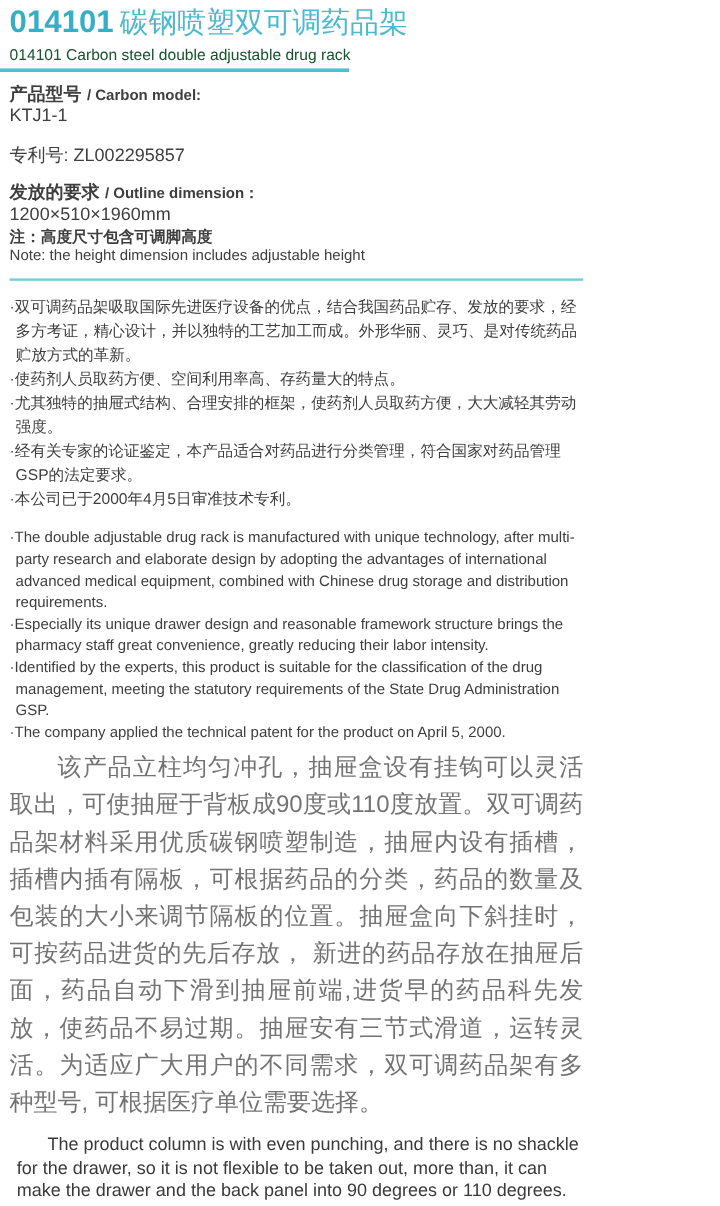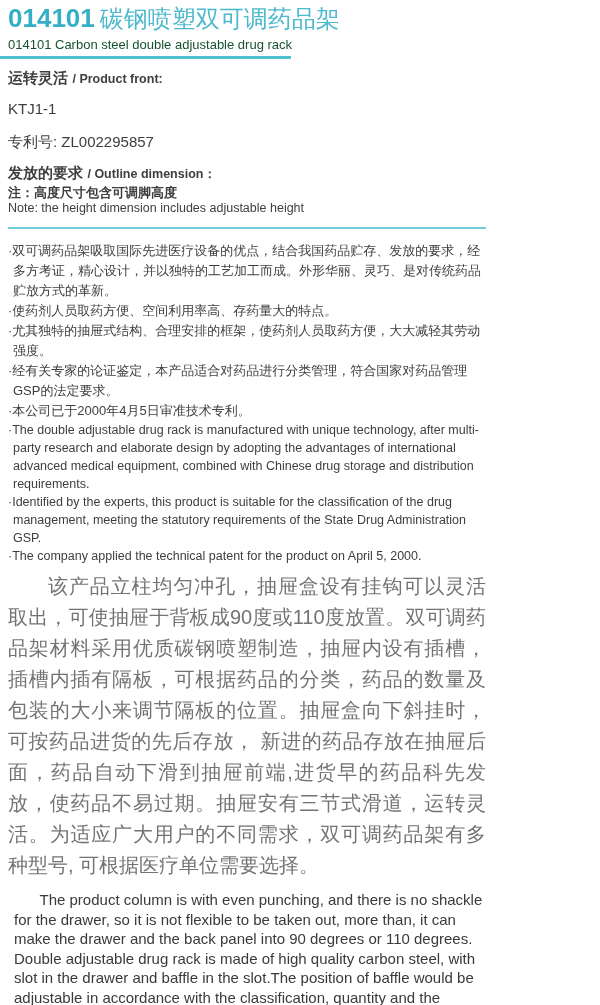--- a/index.html
+++ b/index.html
@@ -45,27 +45,27 @@
   .divider-full {
     border-top: 2px solid #72cdda;
     margin: 12px 0 0 0;
   }
   
   .spec-model { margin-top: 11px; }
   .spec-dim { margin-top: 15px; }
   .spec-label { line-height: 16px; }
   .spec-label .zh { font-size: 15px; font-weight: 600; }
   .spec-label .en { font-size: 12.5px; font-weight: 600; }
-  .spec-value { font-size: 15px; line-height: 17px; margin-top: 13px; }
+  .spec-value { font-size: 15px; line-height: 17px; margin-top: 1px; }
   .patent { font-size: 15px; line-height: 17px; margin-top: 16px; }
   .note-zh { font-size: 13px; font-weight: 700; line-height: 15px; margin-top: 3px; }
   .note-en { font-size: 12.5px; line-height: 14px; margin-top: 1px; }
   
   .features-zh { margin-top: 12px; font-size: 13px; line-height: 20px; }
-  .features-en { margin-top: 0; font-size: 12.5px; line-height: 18px; }
+  .features-en { margin-top: 13px; font-size: 12.5px; line-height: 18px; }
   .feature { padding-left: 5px; text-indent: -5px; }
   
   .para-zh {
     margin: 6px 0 0 0;
     font-size: 20px;
     line-height: 31px;
     text-indent: 2em;
     text-align: justify;
     color: #737373;
   }
@@ -85,49 +85,51 @@
   <header>
     <div class="title-row">
       <span class="code">014101</span><span class="title-zh">碳钢喷塑双可调药品架</span>
     </div>
     <div class="subtitle">014101 Carbon steel double adjustable drug rack</div>
     <div class="divider divider-short"></div>
   </header>
 
   <section class="spec-model">
     <div class="spec-label">
-      <span class="zh">运转灵活</span>
-      <span class="en">/ Product front:</span>
+      <span class="zh">产品型号</span>
+      <span class="en">/ Carbon model:</span>
     </div>
     <div class="spec-value">KTJ1-1</div>
   </section>
 
   <div class="patent">专利号: ZL002295857</div>
 
   <section class="spec-dim">
     <div class="spec-label">
       <span class="zh">发放的要求</span>
       <span class="en">/ Outline dimension：</span>
     </div>
+    <div class="spec-value">1200×510×1960mm</div>
     <div class="note-zh">注：高度尺寸包含可调脚高度</div>
     <div class="note-en">Note: the height dimension includes adjustable height</div>
   </section>
 
   <div class="divider divider-full"></div>
 
   <section class="features-zh">
     <div class="feature">·双可调药品架吸取国际先进医疗设备的优点，结合我国药品贮存、发放的要求，经多方考证，精心设计，并以独特的工艺加工而成。外形华丽、灵巧、是对传统药品贮放方式的革新。</div>
     <div class="feature">·使药剂人员取药方便、空间利用率高、存药量大的特点。</div>
     <div class="feature">·尤其独特的抽屉式结构、合理安排的框架，使药剂人员取药方便，大大减轻其劳动强度。</div>
     <div class="feature">·经有关专家的论证鉴定，本产品适合对药品进行分类管理，符合国家对药品管理GSP的法定要求。</div>
     <div class="feature">·本公司已于2000年4月5日审准技术专利。</div>
   </section>
 
   <section class="features-en">
     <div class="feature">·The double adjustable drug rack is manufactured with unique technology, after multi-party research and elaborate design by adopting the advantages of international advanced medical equipment, combined with Chinese drug storage and distribution requirements.</div>
+    <div class="feature">·Especially its unique drawer design and reasonable framework structure brings the pharmacy staff great convenience, greatly reducing their labor intensity.</div>
     <div class="feature">·Identified by the experts, this product is suitable for the classification of the drug management, meeting the statutory requirements of the State Drug Administration GSP.</div>
     <div class="feature">·The company applied the technical patent for the product on April 5, 2000.</div>
   </section>
 
   <p class="para-zh">该产品立柱均匀冲孔，抽屉盒设有挂钩可以灵活取出，可使抽屉于背板成90度或110度放置。双可调药品架材料采用优质碳钢喷塑制造，抽屉内设有插槽， 插槽内插有隔板，可根据药品的分类，药品的数量及包装的大小来调节隔板的位置。抽屉盒向下斜挂时，可按药品进货的先后存放， 新进的药品存放在抽屉后面，药品自动下滑到抽屉前端,进货早的药品科先发放，使药品不易过期。抽屉安有三节式滑道，运转灵活。为适应广大用户的不同需求，双可调药品架有多种型号, 可根据医疗单位需要选择。</p>
 
   <p class="para-en">The product column is with even punching, and there is no shackle for the drawer, so it is not flexible to be taken out, more than, it can make the drawer and the back panel into 90 degrees or 110 degrees. Double adjustable drug rack is made of high quality carbon steel, with slot in the drawer and baffle in the slot.The position of baffle would be adjustable in accordance with the classification, quantity and the packing size of the drug. When the drawer hangs downward, the drug could be put according to the purchase time, new drugs kept behind and they will fall into the front of drawer automatically, which permits the earlier drug used earlier, avoiding the expiration. The drawer is equipped with three-section slide, flexible.In order to meet the different needs of customers, there are a variety of models of double adjustable drug racks available for the medical units.</p>
 
 </div>
 

